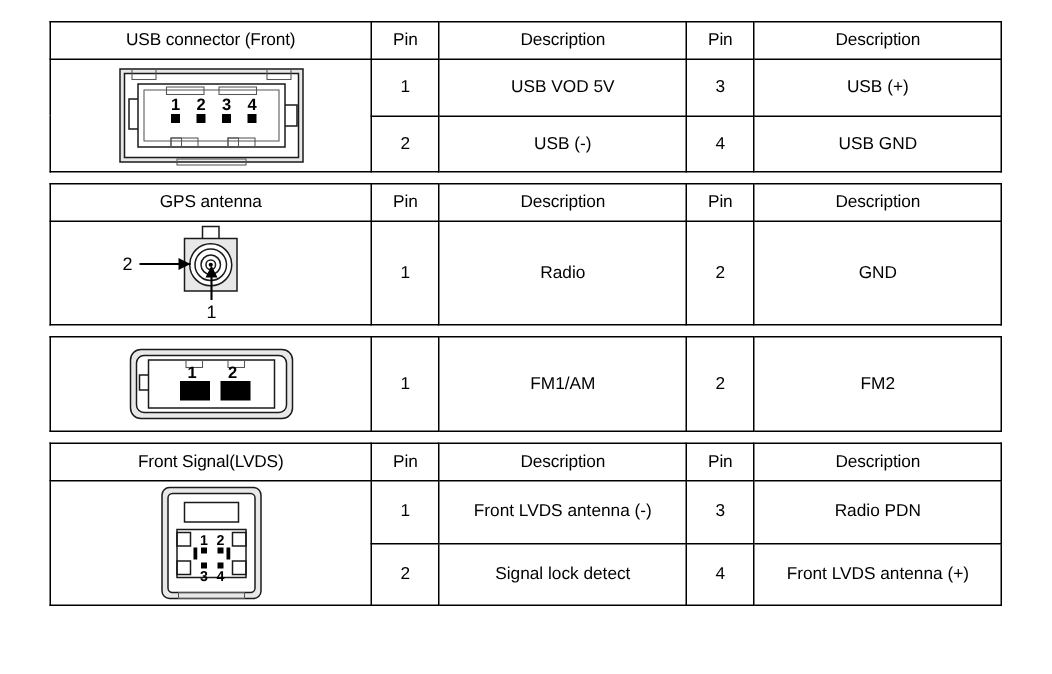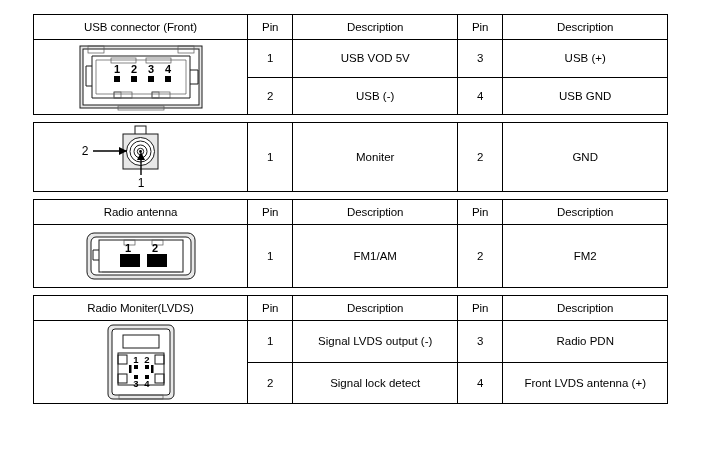--- a/index.html
+++ b/index.html
@@ -165,20 +165,27 @@
   <table class="conn-table">
     <colgroup>
       <col class="col-conn">
         <col class="col-pin">
         <col class="col-desc">
       <col class="col-pin">
         <col class="col-desc">
     </colgroup>
     <tbody>
       <tr>
+        <th class="hdr hdr-conn">GPS antenna</th>
+        <th class="hdr">Pin</th>
+        <th class="hdr">Description</th>
+        <th class="hdr">Pin</th>
+        <th class="hdr">Description</th>
+      </tr>
+      <tr>
         <td class="conn-cell" style="height:68px">
           <div class="conn-art">
             <svg class="art" width="140" height="68" viewBox="0 0 140 68">
 
               <rect x="64" y="3" width="11" height="9" class="fillwhite"></rect>
 
               <rect x="52" y="11" width="35" height="35" class="fillgray"></rect>
 
               <circle cx="69.5" cy="28.5" r="14" class="fillwhite"></circle>
               <circle cx="69.5" cy="28.5" r="10.5" class="ln"></circle>
@@ -190,43 +197,36 @@
               <line x1="22" y1="28" x2="56" y2="28" stroke="#000" stroke-width="1.4"></line>
               <polygon points="56,28 48,24 48,32" fill="#000"></polygon>
 
               <text class="calloutnum" x="70" y="64">1</text>
               <line x1="70" y1="52" x2="70" y2="31" stroke="#000" stroke-width="1.4"></line>
               <polygon points="70,29 66,37 74,37" fill="#000"></polygon>
             </svg>
           </div>
         </td>
         <td>1</td>
-        <td>Moniter</td>
+        <td>Radio</td>
         <td>2</td>
         <td>GND</td>
       </tr>
     </tbody>
   </table>
 
   <table class="conn-table">
     <colgroup>
       <col class="col-conn">
         <col class="col-pin">
         <col class="col-desc">
       <col class="col-pin">
         <col class="col-desc">
     </colgroup>
     <tbody>
-      <tr>
-        <th class="hdr hdr-conn">Radio antenna</th>
-        <th class="hdr">Pin</th>
-        <th class="hdr">Description</th>
-        <th class="hdr">Pin</th>
-        <th class="hdr">Description</th>
-      </tr>
       <tr>
         <td class="conn-cell" style="height:62px">
           <div class="conn-art">
             <svg class="art" width="118" height="56" viewBox="0 0 118 56">
 
               <rect x="5" y="5" width="108" height="46" rx="7" ry="7" class="fillgray"></rect>
               <rect x="9" y="9" width="100" height="38" rx="5" ry="5" class="fillwhite"></rect>
 
               <rect x="17" y="12" width="84" height="32" class="ln"></rect>
 
@@ -256,21 +256,21 @@
   <table class="conn-table">
     <colgroup>
       <col class="col-conn">
         <col class="col-pin">
         <col class="col-desc">
       <col class="col-pin">
         <col class="col-desc">
     </colgroup>
     <tbody>
       <tr>
-        <th class="hdr hdr-conn">Radio Moniter(LVDS)</th>
+        <th class="hdr hdr-conn">Front Signal(LVDS)</th>
         <th class="hdr">Pin</th>
         <th class="hdr">Description</th>
         <th class="hdr">Pin</th>
         <th class="hdr">Description</th>
       </tr>
       <tr class="cell-row">
         <td class="conn-cell" rowspan="2">
           <div class="conn-art">
             <svg class="art" width="84" height="82" viewBox="0 0 84 82">
 
@@ -298,21 +298,21 @@
               <text class="pinnum" x="37" y="42">1</text>
               <text class="pinnum" x="48" y="42">2</text>
               <text class="pinnum" x="37" y="66">3</text>
               <text class="pinnum" x="48" y="66">4</text>
 
               <rect x="20" y="74" width="44" height="4" class="ln-t"></rect>
             </svg>
           </div>
         </td>
         <td>1</td>
-        <td>Signal LVDS output (-)</td>
+        <td>Front LVDS antenna (-)</td>
         <td>3</td>
         <td>Radio PDN</td>
       </tr>
       <tr class="cell-row">
         <td>2</td>
         <td>Signal lock detect</td>
         <td>4</td>
         <td>Front LVDS antenna (+)</td>
       </tr>
     </tbody>

